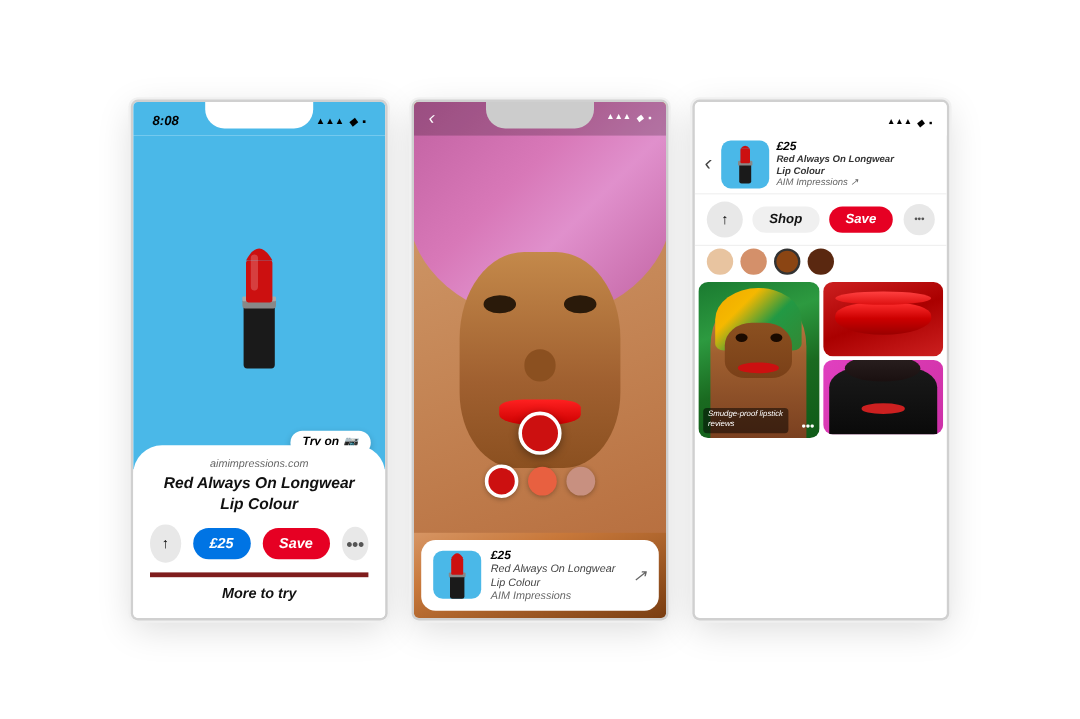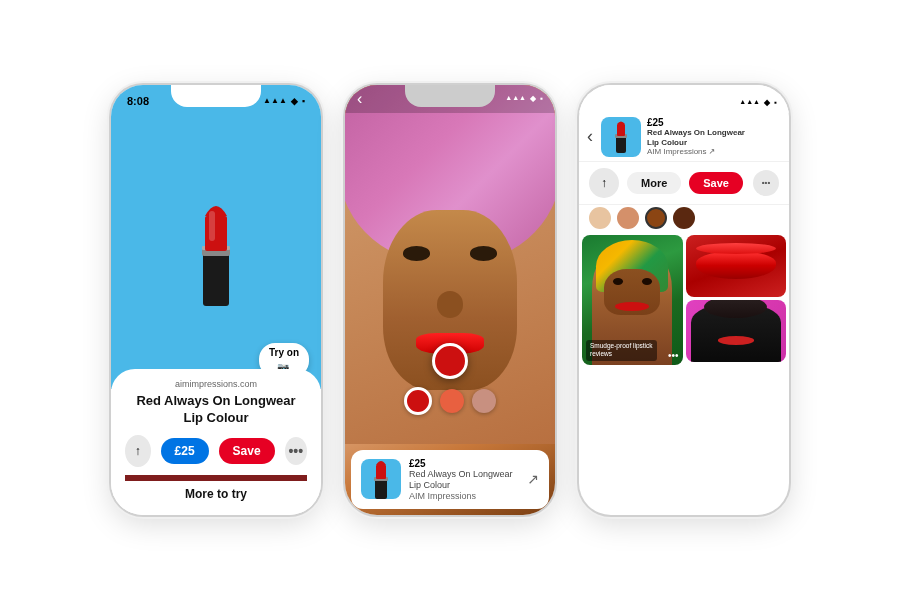--- a/index.html
+++ b/index.html
@@ -21,29 +21,30 @@
       justify-content: center;
       gap: 24px;
       padding: 20px;
       width: 900px;
       height: 599px;
     }
 
     
     .phone {
       background: #ffffff;
-      border-radius: 32px;
+      border-radius: 4px;
       box-shadow:
         0 0 0 2px #d0d0d0,
         0 0 0 4px #f0f0f0,
         0 8px 30px rgba(0,0,0,0.15);
       overflow: hidden;
       position: relative;
       display: flex;
       flex-direction: column;
+      font-style: italic;
     }
 
     .phone-left {
       width: 210px;
       height: 430px;
     }
 
     .phone-middle {
       width: 210px;
       height: 430px;
@@ -119,21 +120,20 @@
       right: 12px;
       background: white;
       border-radius: 16px;
       padding: 4px 10px;
       font-size: 10px;
       font-weight: 600;
       display: flex;
       align-items: center;
       gap: 4px;
       box-shadow: 0 2px 6px rgba(0,0,0,0.2);
-      flex-direction: column;
     }
 
     .product-info-card {
       background: #ffffff;
       padding: 10px 14px 6px;
       border-radius: 24px 24px 0 0;
       margin-top: -20px;
       position: relative;
       z-index: 2;
     }
@@ -207,21 +207,21 @@
       font-weight: 700;
       color: #555;
     }
 
     .more-to-try {
       text-align: center;
       font-size: 12px;
       font-weight: 600;
       color: #111;
       padding: 6px 0 8px;
-      border-top: 6px solid #7f1d1d;
+      border-top: 4px solid #7f1d1d;
       margin-top: 4px;
     }
 
     .ar-photo {
       width: 100%;
       height: 100%;
       background: linear-gradient(160deg, #8b4513 0%, #c87941 20%, #d4956a 40%, #e8b896 60%, #c8783a 80%, #7a3e12 100%);
       position: relative;
       display: flex;
       flex-direction: column;
@@ -415,21 +415,21 @@
         <div style="font-size:8px; color:#333; font-weight:600; line-height:1.2;">Red Always On Longwear<br>Lip Colour</div>
         <div style="font-size:8px; color:#666; display:flex; align-items:center; gap:2px;">
           <span>AIM Impressions</span>
           <span style="cursor:pointer;">↗</span>
         </div>
       </div>
     </div>
 
     <div style="display:flex; align-items:center; gap:8px; padding:6px 10px; border-bottom:1px solid #f0f0f0;">
       <div style="width:30px; height:30px; border-radius:50%; background:#e8e8e8; display:flex; align-items:center; justify-content:center; font-size:12px; cursor:pointer;">↑</div>
-      <div style="background:#f0f0f0; color:#111; border-radius:20px; padding:5px 14px; font-size:11px; font-weight:600; cursor:pointer;">More</div>
+      <div style="background:#f0f0f0; color:#111; border-radius:20px; padding:5px 14px; font-size:11px; font-weight:600; cursor:pointer;">Shop</div>
       <div style="background:#e60023; color:white; border-radius:20px; padding:5px 14px; font-size:11px; font-weight:600; cursor:pointer;">Save</div>
       <div style="margin-left:auto; width:26px; height:26px; border-radius:50%; background:#e8e8e8; display:flex; align-items:center; justify-content:center; cursor:pointer; font-size:8px; font-weight:700; color:#555;">•••</div>
     </div>
 
 
     <div style="display:flex; gap:6px; padding:2px 10px 6px;">
       <div style="width:22px; height:22px; border-radius:50%; background:#e8c4a0; cursor:pointer;"></div>
       <div style="width:22px; height:22px; border-radius:50%; background:#d4906a; cursor:pointer;"></div>
       <div style="width:22px; height:22px; border-radius:50%; background:#8b4513; border:2px solid #333; cursor:pointer;"></div>
       <div style="width:22px; height:22px; border-radius:50%; background:#5a2810; cursor:pointer;"></div>

